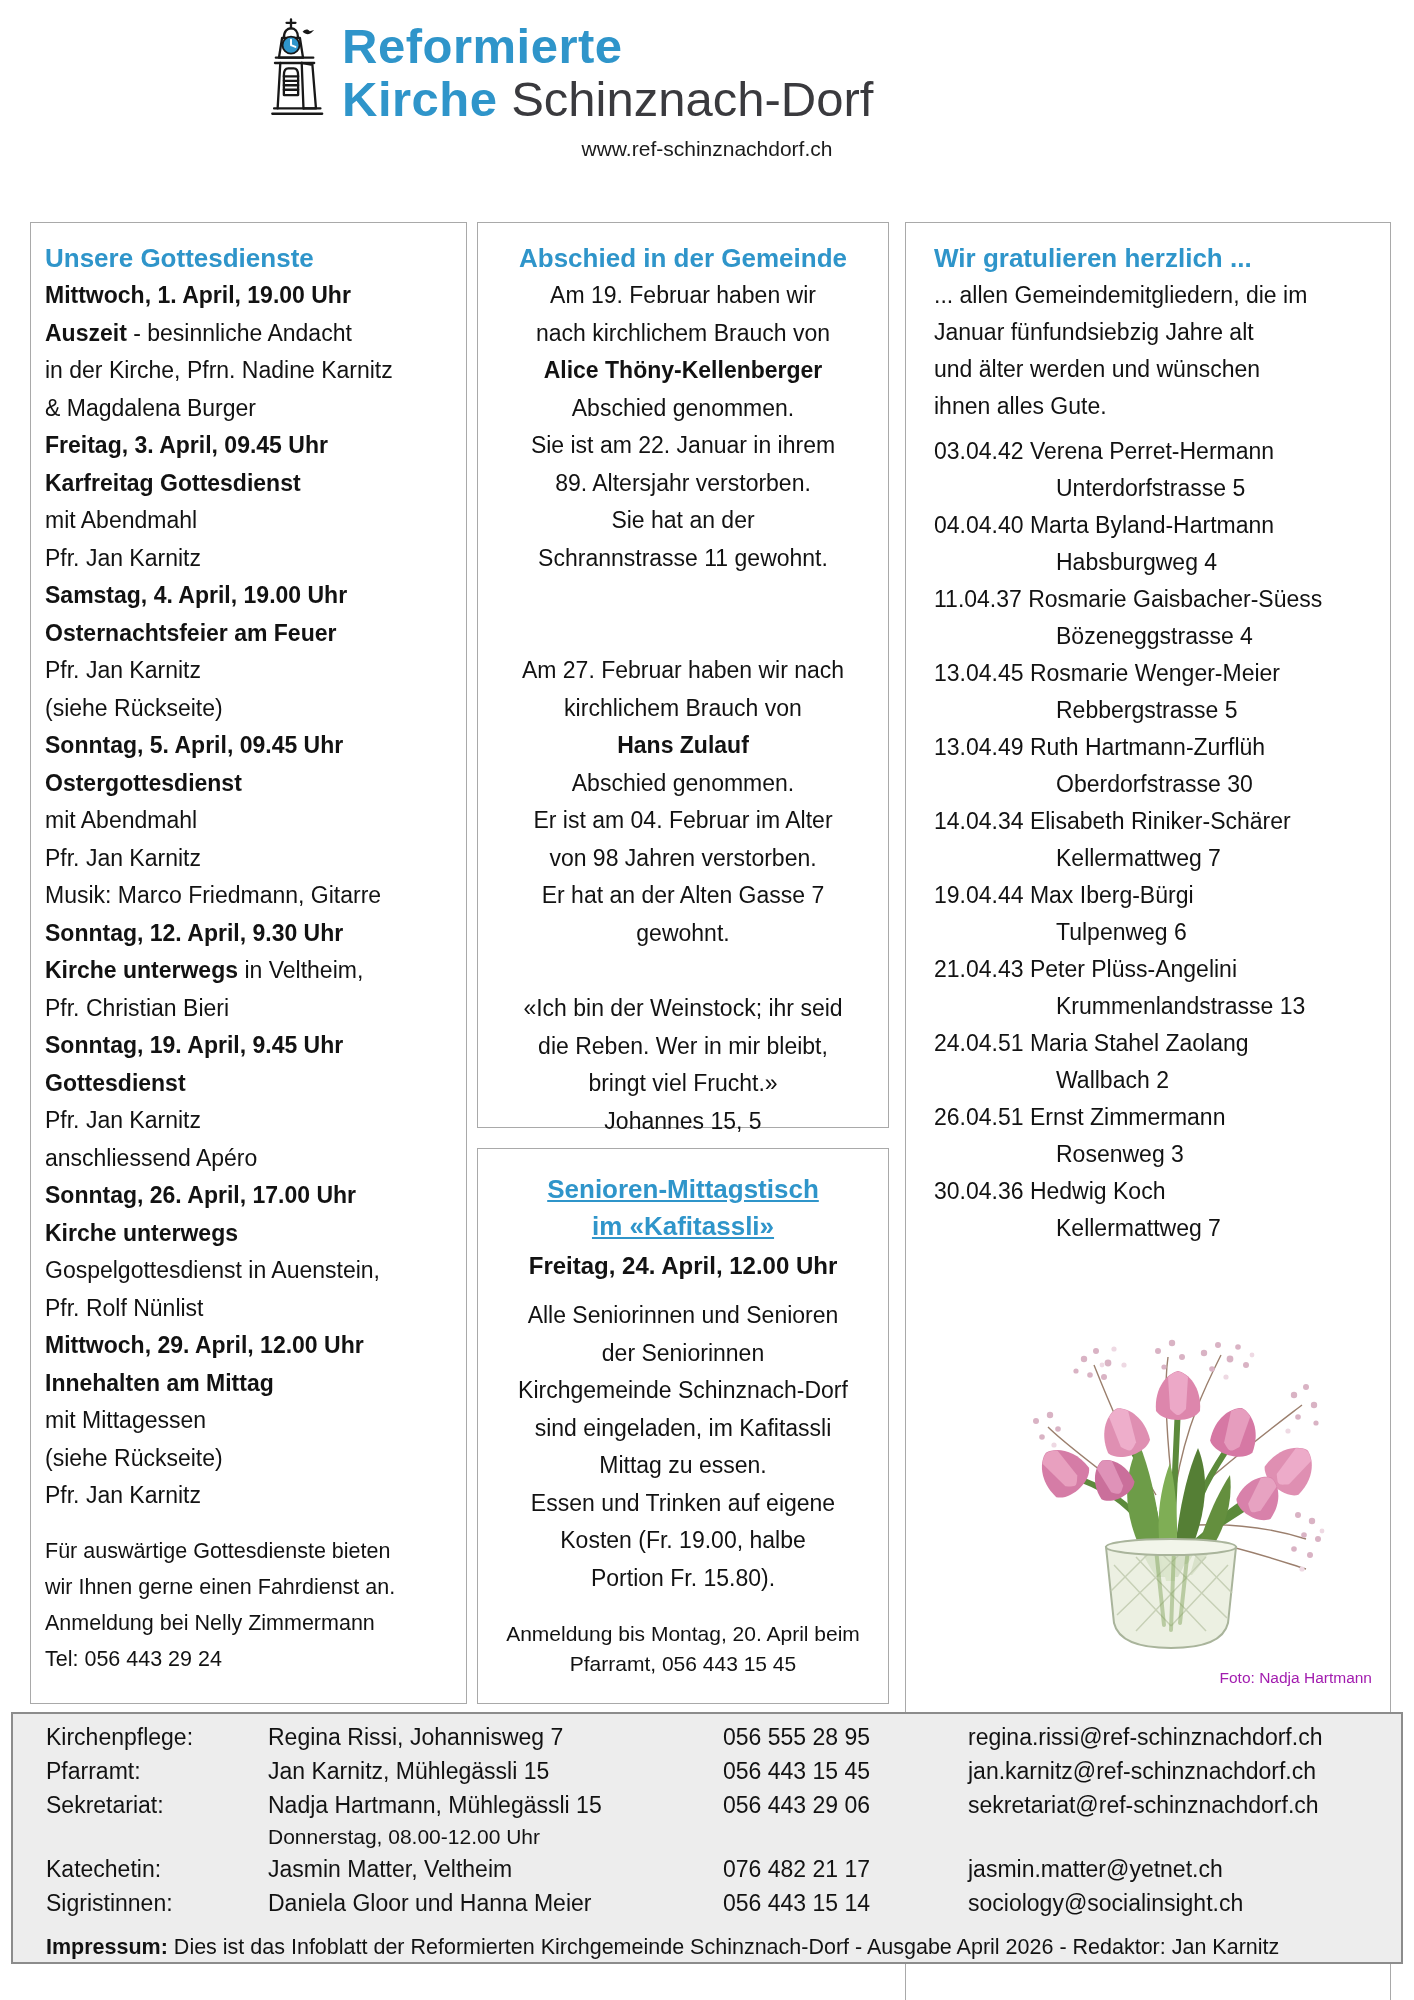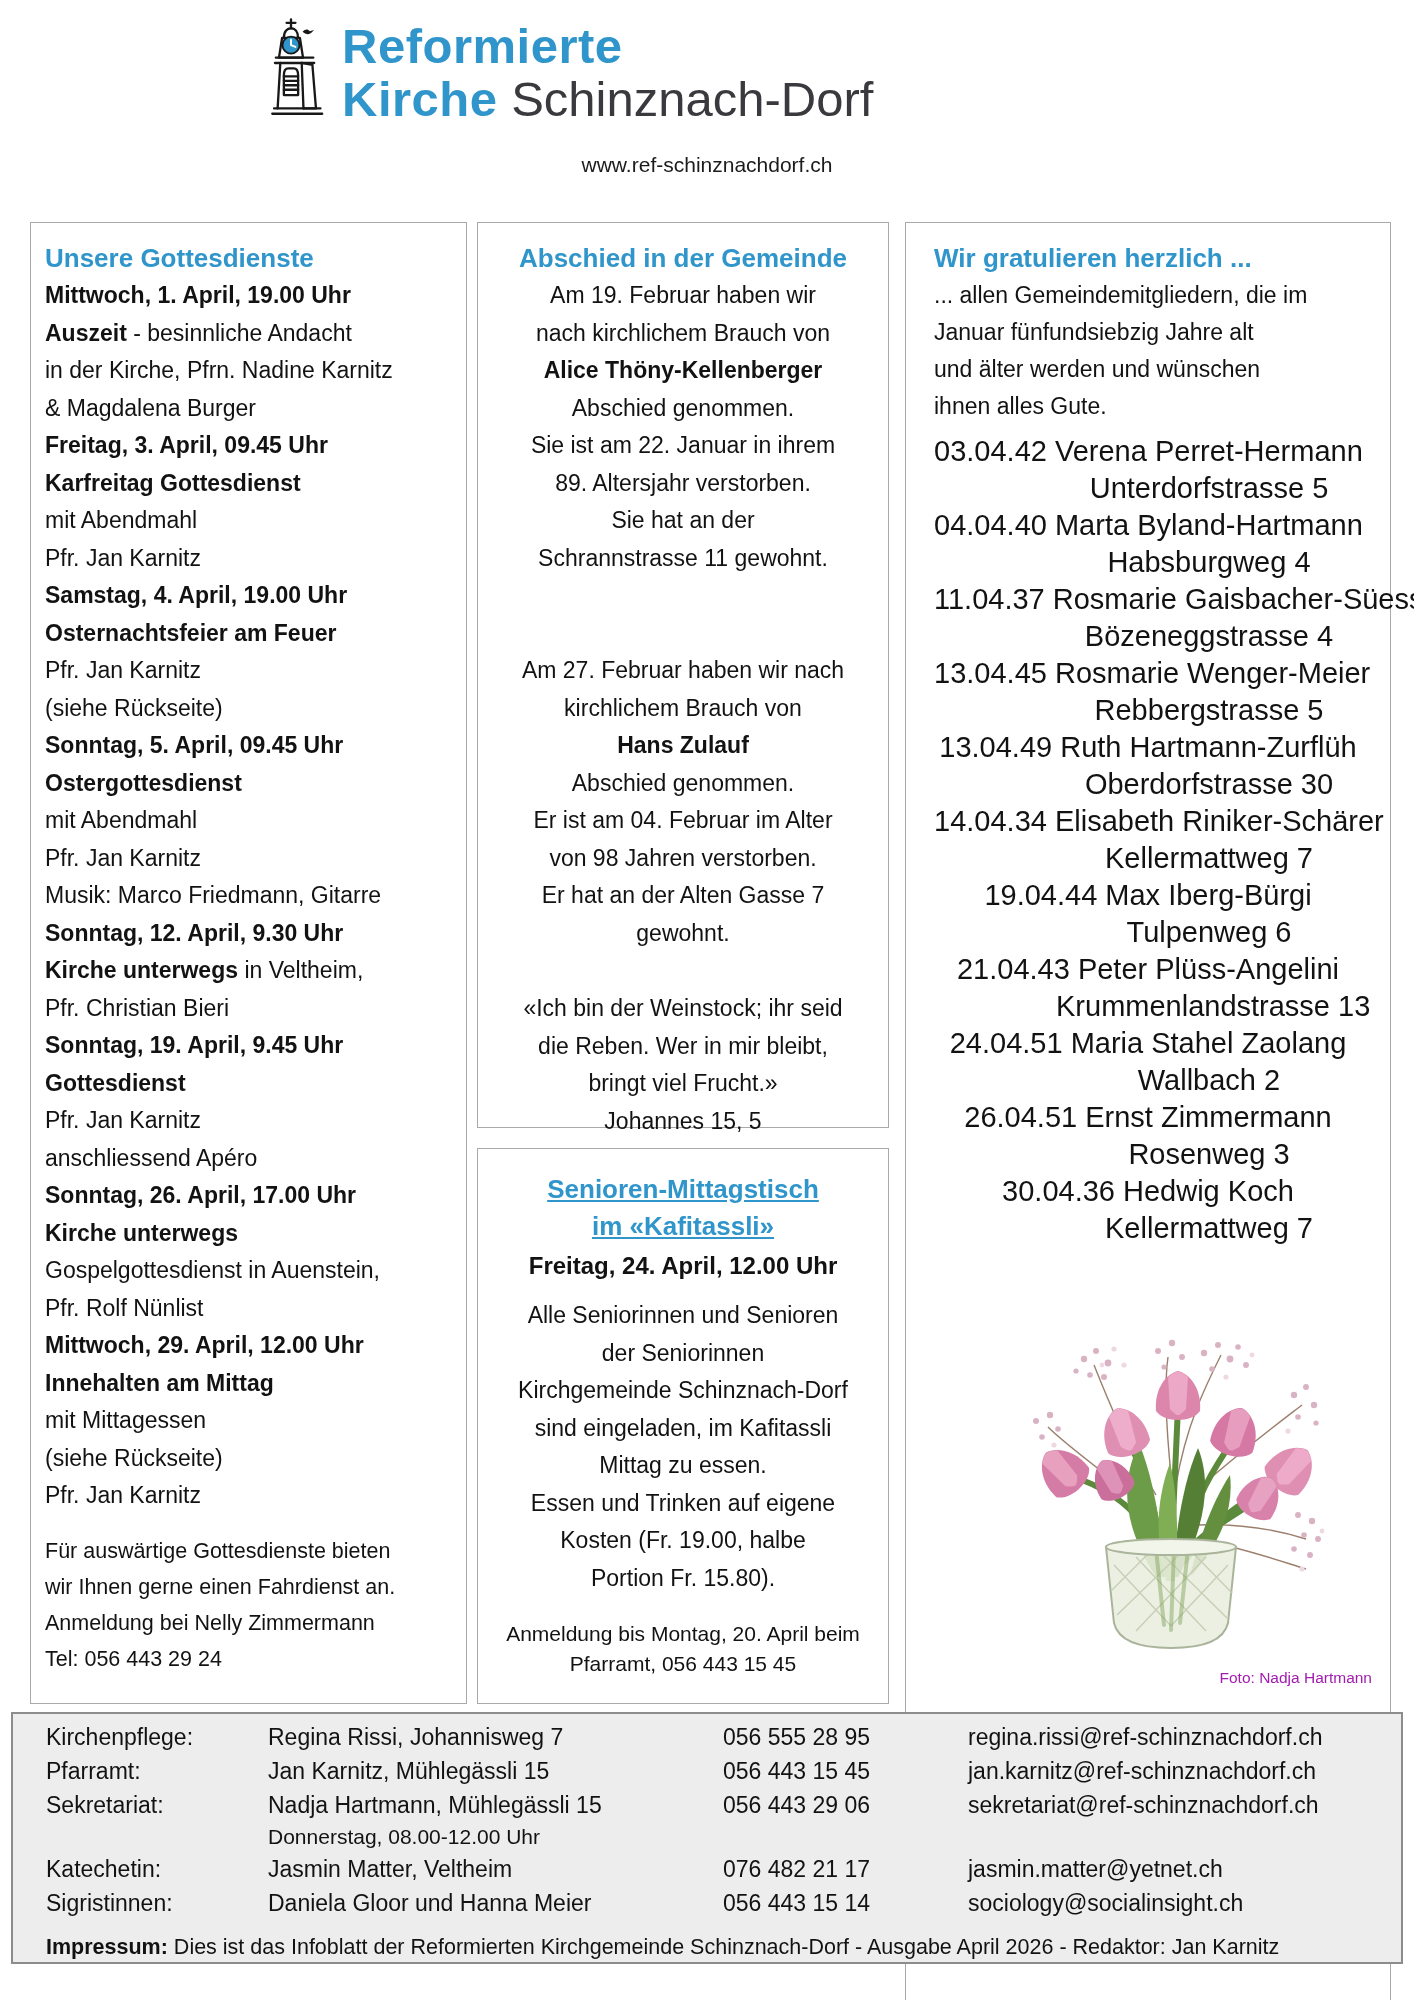--- a/index.html
+++ b/index.html
@@ -7,21 +7,21 @@
         font-family:"Liberation Sans",sans-serif;color:#121212;}
 
   
   .logo-row{position:absolute;left:250px;top:12px;display:flex;align-items:flex-start;}
   .tower{flex:0 0 auto;}
   .logo-text{margin-left:10px;margin-top:8px;}
   .logo-text .l1{font-size:49px;line-height:53px;font-weight:700;color:#2F95CA;letter-spacing:.5px;}
   .logo-text .l2{font-size:49px;line-height:53px;}
   .logo-text .l2 .blue{font-weight:700;color:#2F95CA;letter-spacing:.5px;}
   .logo-text .l2 .dark{font-weight:400;color:#3a3a3e;}
-  .url{position:absolute;left:0;top:152px;width:100%;text-align:center;font-size:21px;line-height:26px;color:#1b1b1b;}
+  .url{position:absolute;left:0;top:136px;width:100%;text-align:center;font-size:21px;line-height:26px;color:#1b1b1b;}
 
   
   .box{position:absolute;border:1.5px solid #a9a9a9;background:#fff;box-sizing:border-box;}
   .box h2{margin:0;font-size:26px;line-height:38px;font-weight:700;color:#2F95CA;}
   .box-left{left:30px;top:222px;width:437px;height:1482px;padding:16px 14px;}
   .box-mid1{left:477px;top:222px;width:412px;height:906px;padding:16px 14px;text-align:center;}
   .box-mid2{left:477px;top:1148px;width:412px;height:556px;padding:22px 14px;text-align:center;}
   .box-right{left:905px;top:222px;width:486px;height:1900px;padding:16px 28px;}
 
   .line{font-size:23px;line-height:37.5px;white-space:nowrap;}
@@ -35,21 +35,21 @@
   #farewell-blocks .fblock:nth-child(3){margin-top:38px;}
 
   .seniors-title .tline{font-size:26px;line-height:37px;font-weight:700;color:#2F95CA;text-decoration:underline;}
   .seniors-sub{font-size:24px;line-height:38px;font-weight:700;margin-top:2px;}
   #seniors-body{margin-top:12px;}
   #seniors-note{margin-top:22px;}
   #seniors-note .nline{font-size:21px;line-height:30px;}
 
   #congrats-intro .line{line-height:37px;}
   #congrats-entries{margin-top:8px;}
-  .entry .el{font-size:29px;line-height:37px;white-space:nowrap;text-align:center;}
+  .entry .el{font-size:23px;line-height:37px;white-space:nowrap;}
   .entry .addr{padding-left:122px;}
 
   .flower{position:absolute;left:100px;top:1102px;}
   .photo-credit{position:absolute;right:18px;top:1446px;font-size:15.5px;color:#a21caf;}
 
   
   .footerbox{position:absolute;left:11px;top:1712px;width:1392px;height:252px;
              background:#EDEDED;border:2px solid #8c8c8c;box-sizing:border-box;
              padding:6px 21px 0 33px;}
   .frow{display:grid;grid-template-columns:222px 455px 245px 1fr;}

